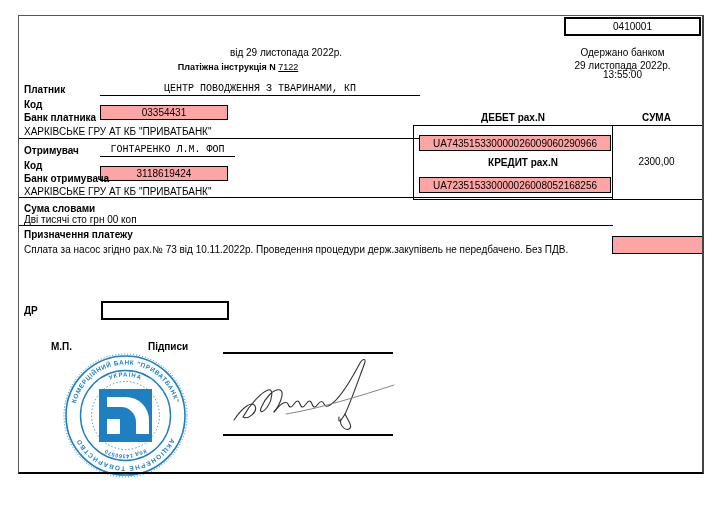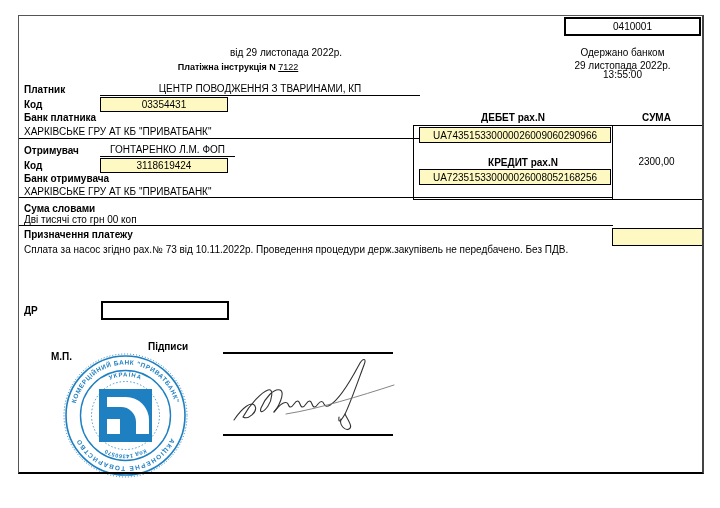--- a/index.html
+++ b/index.html
@@ -3,23 +3,23 @@
 <meta charset="utf-8">
 <style>
   html,body{margin:0;padding:0;background:#fff;}
   .page{position:relative;width:720px;height:508px;background:#fff;overflow:hidden;
         font-family:"Liberation Sans",sans-serif;color:#000;}
   .abs{position:absolute;}
   .b{font-weight:bold;}
   .fs8{font-size:10px;line-height:9px;}
   .fs9{font-size:9px;line-height:10px;}
   .ctr{text-align:center;}
-  .box{border:1px solid #000;display:flex;align-items:center;justify-content:center;background:#fef9c3;}
+  .box{border:1px solid #000;display:flex;align-items:center;justify-content:center;background:#fca5a5;margin-top:8px;}
   .hline{border-top:1px solid #000;height:0;}
-  .ul{border-bottom:1px solid #000;}
+  .ul{border-bottom:1px solid #000;font-family:Liberation Mono, monospace;}
   .doc-bg{left:18px;top:15px;width:683px;height:456px;background:#fff;}
   .doc-border{left:18px;top:15px;width:683px;height:456px;border:1px solid #555;
               border-right:2px solid #444;border-bottom:2px solid #000;pointer-events:none;z-index:5;}
   .stamp{z-index:2;}
 </style>
 </head>
 <body>
 
 <div class="page">
 
@@ -90,21 +90,21 @@
   <div class="abs fs8" style="left:24px;top:215px;">Дві тисячі сто грн 00 коп</div>
   <div class="abs hline" style="left:18px;top:225px;width:595px;"></div>
 
   <div class="abs fs8 b" style="left:24px;top:230px;">Призначення платежу</div>
   <div class="abs box" style="left:612px;top:228px;width:89px;height:16px;"></div>
   <div class="abs fs8" style="left:24px;top:245px;width:660px;">Сплата за насос згідно рах.№ 73 від 10.11.2022р.  Проведення процедури держ.закупівель не передбачено. Без ПДВ.</div>
 
   <div class="abs fs8 b" style="left:24px;top:306px;">ДР</div>
   <div class="abs" style="left:101px;top:301px;width:124px;height:15px;border:2px solid #000;background:#fff;"></div>
 
-  <div class="abs fs8 b" style="left:51px;top:352px;">М.П.</div>
+  <div class="abs fs8 b" style="left:51px;top:342px;">М.П.</div>
   <div class="abs fs8 b" style="left:148px;top:342px;">Підписи</div>
 
   <div class="abs" style="left:223px;top:352px;width:170px;border-top:2px solid #000;"></div>
   <div class="abs" style="left:223px;top:434px;width:170px;border-top:2px solid #000;"></div>
 
   <svg class="abs" style="left:228px;top:356px;" width="170" height="76" viewBox="0 0 170 76">
     <g fill="none" stroke="#333" stroke-width="1.1" stroke-linecap="round">
       <path d="M6 64 C14 52 24 44 27 50 C30 56 20 64 15 61 M15 61 C22 48 34 36 40 34 C46 32 44 44 40 50 C36 56 31 58 33 52 C37 42 46 32 52 34 C58 36 50 52 46 56"></path>
       <path d="M46 56 C52 48 58 44 60 48 Q62 54 66 48 Q70 42 72 48 Q74 54 78 48 Q82 42 84 48 Q86 54 90 48 Q94 43 96 48 Q98 52 102 49"></path>
       <path d="M102 49 C114 42 126 18 132 7 C135 2 139 2 136 9 C130 25 122 48 117 58 C113 65 110 68 111 61"></path>

